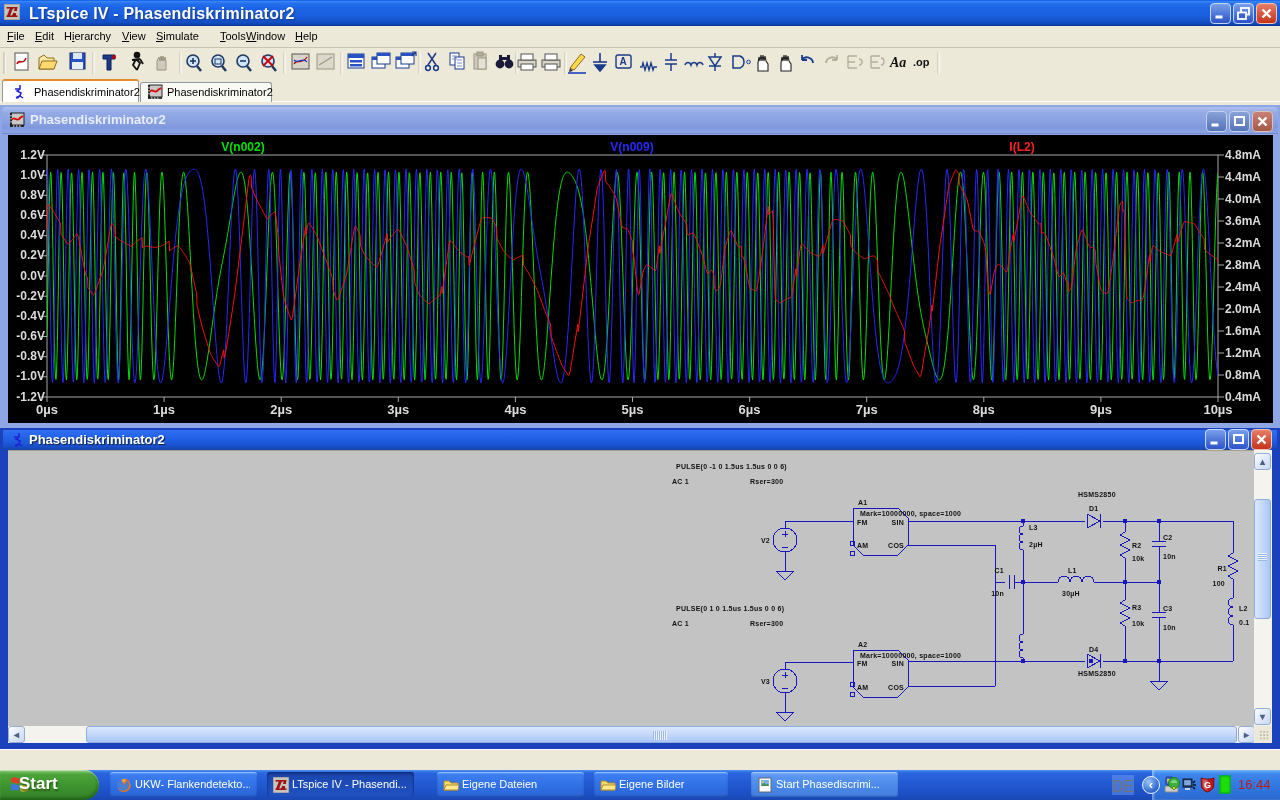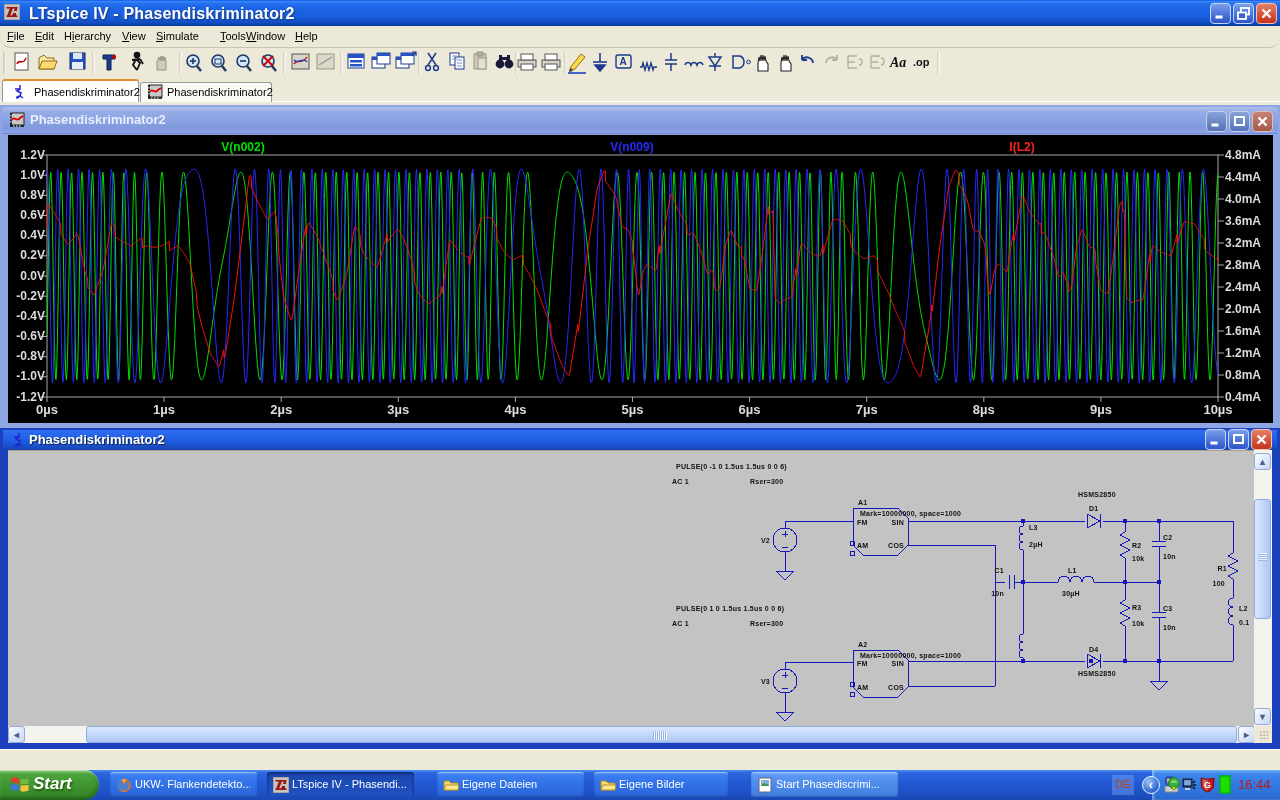--- a/index.html
+++ b/index.html
@@ -1,19 +1,19 @@
 <!DOCTYPE html>
 <html><head><meta charset="utf-8"><title>LTspice</title><style>
 * { margin:0; padding:0; box-sizing:border-box; }
 html,body { width:1280px; height:800px; overflow:hidden; font-family:"Liberation Sans",sans-serif; background:#ece9d8; }
 .abs { position:absolute; }
 #titlebar { position:absolute; left:0; top:0; width:1280px; height:26px;
   background:linear-gradient(180deg,#0c59e8 0%,#3a86f4 6%,#2672ee 12%,#1c64e6 30%,#1a5fe0 60%,#1450c8 85%,#0c3fa8 96%,#09338c 100%); }
 #titlebar .ttext { position:absolute; left:29px; top:5px; color:#fff; font-weight:bold; font-size:16px; text-shadow:1px 1px 2px #1a3b7c; letter-spacing:0.2px;}
-#menubar { position:absolute; left:0; top:26px; width:1280px; height:22px; background:#ece9d8; border-bottom:1px solid #d8d4c4;border-radius:11px;}
+#menubar { position:absolute; left:0; top:26px; width:1280px; height:22px; background:#ece9d8; border-bottom:1px solid #d8d4c4;}
 #menubar span { font-size:11px; color:#000; }
 #menubar { border-bottom:1px solid #c8c4b4; }
 #toolbar { position:absolute; left:0; top:48px; width:1280px; height:30px; background:#ece9d8; }
 #tabbar { position:absolute; left:0; top:78px; width:1280px; height:24px; background:#ece9d8; }
 .tab { position:absolute; border:1px solid #919b9c; border-bottom:none; border-radius:3px 3px 0 0; font-size:12px; color:#000; }
 #wavewin { position:absolute; left:0; top:105px; width:1280px; height:323px; background:#8ea7e4; }
 #wavetitle { position:absolute; left:2px; top:2px; width:1276px; height:27px;
   background:linear-gradient(180deg,#aebfec 0%,#94abe6 20%,#8aa2e2 55%,#8099de 80%,#8ea6e6 100%); border-radius:4px 4px 0 0; border-bottom:1px solid #7388cd;}
 #wavetitle .wtext { position:absolute; left:28px; top:5px; font-weight:bold; font-size:13px; color:#e8edfb; }
 #schwin { position:absolute; left:0; top:428px; width:1280px; height:321px; background:#1b41bd; }
@@ -590,21 +590,21 @@
   </div>
 <div class="abs" style="left:0;top:749px;width:1280px;height:21px;background:#ece9d8;border-top:1px solid #fff"></div>
 <div id="taskbar">
     <div class="abs" style="left:0;top:0;width:99px;height:30px;border-radius:0 15px 15px 0;background:linear-gradient(180deg,#8ed07a 0%,#4da43c 14%,#3f9630 50%,#37872a 82%,#2c7220 100%);box-shadow:inset 0 1px 1px rgba(255,255,255,0.5), inset -2px -2px 3px rgba(0,60,0,0.3);">
       <span class="abs" style="left:9px;top:4px"><svg width="22" height="22" viewBox="0 0 22 22">
           <path d="M2,4.5 C4,3.2 6,3.0 8,4 L10.2,4.6 L10.2,10 L2,8 Z" fill="#e03e28"></path>
           <path d="M11.4,4.9 C14,5.6 16.6,5.4 19.6,4.2 L19.6,9.8 L11.4,10.3 Z" fill="#6cbb3c"></path>
           <path d="M2,9.3 L10.2,11.2 L10.2,16.8 C7.5,15.7 5,15.7 2,17 Z" fill="#3c78d8"></path>
           <path d="M11.4,11.5 L19.6,11 L19.6,16.5 C16.5,17.8 14,18 11.4,17.1 Z" fill="#f5c242"></path>
         </svg></span>
-      <span class="abs" style="left:33px;top:4px;color:#fff;font-weight:bold;font-style:italic;font-size:17px;text-shadow:1px 2px 2px #265c14">Start</span>
+      <span class="abs" style="left:19px;top:4px;color:#fff;font-weight:bold;font-size:17px;text-shadow:1px 2px 2px #265c14">Start</span>
     </div>
     <div class="tbtn" style="left:110px;width:147px;">
       <span class="ic"><svg width="16" height="16" viewBox="0 0 16 16">
           <circle cx="8" cy="8.2" r="6.8" fill="#4a7fd0"></circle>
           <path d="M8,8 L6,2.2 A6.8,6.8 0 0 1 14.8,8.2 A6.8,6.8 0 0 1 8,15 A6.8,6.8 0 0 1 1.4,10 A5.5,5.5 0 0 0 8,13.5 A5.5,5.5 0 0 0 11,3.8 Z" fill="#e8701e"></path>
           <path d="M5.8,2.4 A6,6 0 0 1 10,2.6 L8.5,5.5 L6.5,5 Z" fill="#f7a23c"></path>
         </svg></span>
       <span class="tx" style="width:115px">UKW- Flankendetekto...</span>
     </div>
     <div class="tbtn" style="left:267px;width:147px;background:linear-gradient(180deg,#1a44aa 0%,#1d4cb8 50%,#2152c2 100%);box-shadow:inset 0 1px 3px rgba(0,0,40,0.55);">
@@ -635,21 +635,21 @@
       <span class="ic"><svg width="16" height="16" viewBox="0 0 16 16">
           <rect x="2" y="1" width="12" height="14" fill="#fff" stroke="#667"></rect>
           <rect x="4" y="3" width="8" height="6" fill="#79b0e8"></rect>
           <path d="M4,9 L7,5.5 L9,8 L10.5,6.5 L12,9 Z" fill="#3f8f3f"></path>
           <circle cx="6" cy="4.8" r="0.9" fill="#ffd84a"></circle>
         </svg></span>
       <span class="tx" style="width:115px">Start Phasediscrimi...</span>
     </div>
     <div class="abs" style="left:1152px;top:0;width:128px;height:30px;background:linear-gradient(180deg,#67aef6 0%,#3c86ec 14%,#3379e2 50%,#2d6ed6 85%,#2a66cc 100%);box-shadow:inset 2px 0 2px rgba(255,255,255,0.35);"></div>
   </div>
-<span class="abs" style="left:1112px;top:775px;width:22px;height:20px;background:rgba(120,160,240,0.45);color:#c2410c;font-size:11px;text-align:center;padding-top:3px">DE</span>
+<span class="abs" style="left:1112px;top:775px;width:22px;height:20px;background:rgba(120,160,240,0.45);color:#737373;font-size:16px;text-align:center;padding-top:3px">DE</span>
 <span class="abs" style="left:1142px;top:776px;width:18px;height:18px;border-radius:50%;background:radial-gradient(circle at 35% 30%,#9cc4fa,#2a63cc 70%,#1a4aa8);border:1px solid #f0f6fe;color:#fff;font-size:13px;font-weight:bold;text-align:center;line-height:16px">‹</span>
 <span class="abs" style="left:1162px;top:775px"><svg width="19" height="19" viewBox="0 0 19 19">
       <rect x="3" y="11" width="13" height="6" rx="1" fill="#cfcfcf" stroke="#888"></rect>
       <rect x="4" y="2" width="7" height="8" rx="1" fill="#4664d8" stroke="#223b88"></rect>
       <path d="M5,4 L8,4 L6,9 Z" fill="#ffe24a"></path>
       <circle cx="12" cy="8" r="5.5" fill="#3fae3f" stroke="#1e7a1e"></circle>
       <path d="M9,8 a3,3 0 0 1 6,0" fill="#7fd77f"></path>
       <path d="M10,13 l2,-2 l2,2 l-2,2 Z" fill="#b8f018" stroke="#5a8a10"></path>
     </svg></span>
 <span class="abs" style="left:1182px;top:776px"><svg width="18" height="18" viewBox="0 0 18 18">

